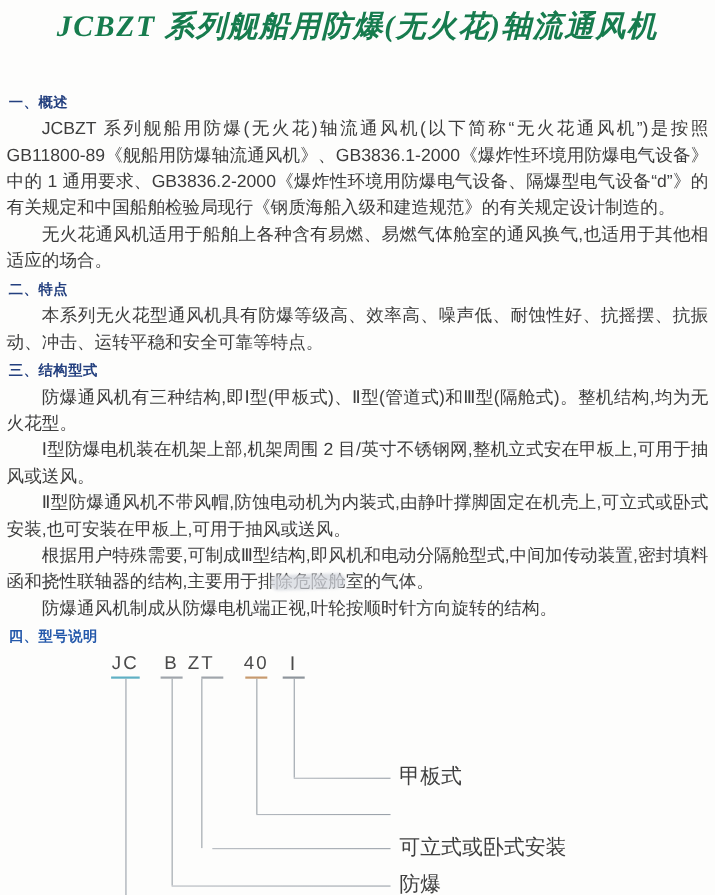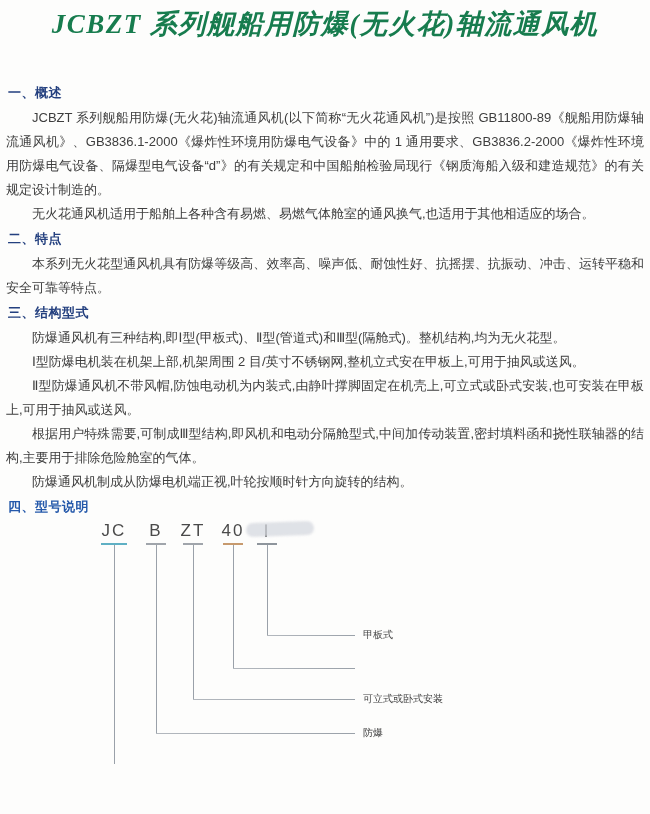--- a/index.html
+++ b/index.html
@@ -36,21 +36,21 @@
     font-size:13px;
     font-weight:bold;
     letter-spacing:0.5px;
     margin:4px 0 4px 2px;
     color:var(--heading-navy);
   }
   .sec-heading.first{margin-top:42px;}
   .sec-heading.blue{color:var(--heading-blue);}
   .para{
     margin:0;
-    font-size:13px;
+    font-size:16px;
     line-height:24px;
     text-align:justify;
     text-indent:2em;
     color:var(--body-text);
   }
   
   .diagram{
     position:relative;
     width:650px;height:270px;
     margin-top:4px;
@@ -61,25 +61,25 @@
     font-size:17px;letter-spacing:2px;color:#4a4a4a;
     font-family:"Liberation Sans",sans-serif;
     white-space:nowrap;
   }
   .code.roman{font-family:"Liberation Serif",serif;}
   .underline{position:absolute;top:23px;height:2px;}
   .vline{position:absolute;width:1px;top:25px;background:var(--line-gray);}
   .hline{position:absolute;height:1px;background:linear-gradient(90deg,#b3b8be,var(--line-gray));}
   .branch-label{
     position:absolute;left:357px;
-    font-size:10px;line-height:22px;color:#3f3f3f;
+    font-size:19px;line-height:22px;color:#3f3f3f;
     white-space:nowrap;
   }
   
-  .x-jc{left:108px;} .x-b{left:150px;} .x-zt{left:187px;} .x-40{left:227px;} .x-i{left:261px;}
+  .x-jc{left:108px;} .x-b{left:150px;} .x-zt{left:177px;} .x-40{left:227px;} .x-i{left:261px;}
   .u-jc{left:95px;width:26px;background:var(--underline-cyan);}
   .u-b{left:140px;width:20px;background:var(--underline-gray);}
   .u-zt{left:177px;width:20px;background:var(--underline-gray);}
   .u-40{left:217px;width:20px;background:var(--underline-tan);}
   .u-i{left:251px;width:20px;background:#8e959c;}
   .v-i{height:90px;}  .v-40{height:123px;} .v-zt{height:154px;} .v-b{height:188px;} .v-jc{height:219px;}
   .h-i{top:115px;left:261px;width:88px;}
   .h-40{top:148px;left:227px;width:122px;}
   .h-zt{top:179px;left:187px;width:162px;}
   .h-b{top:213px;left:150px;width:199px;}

